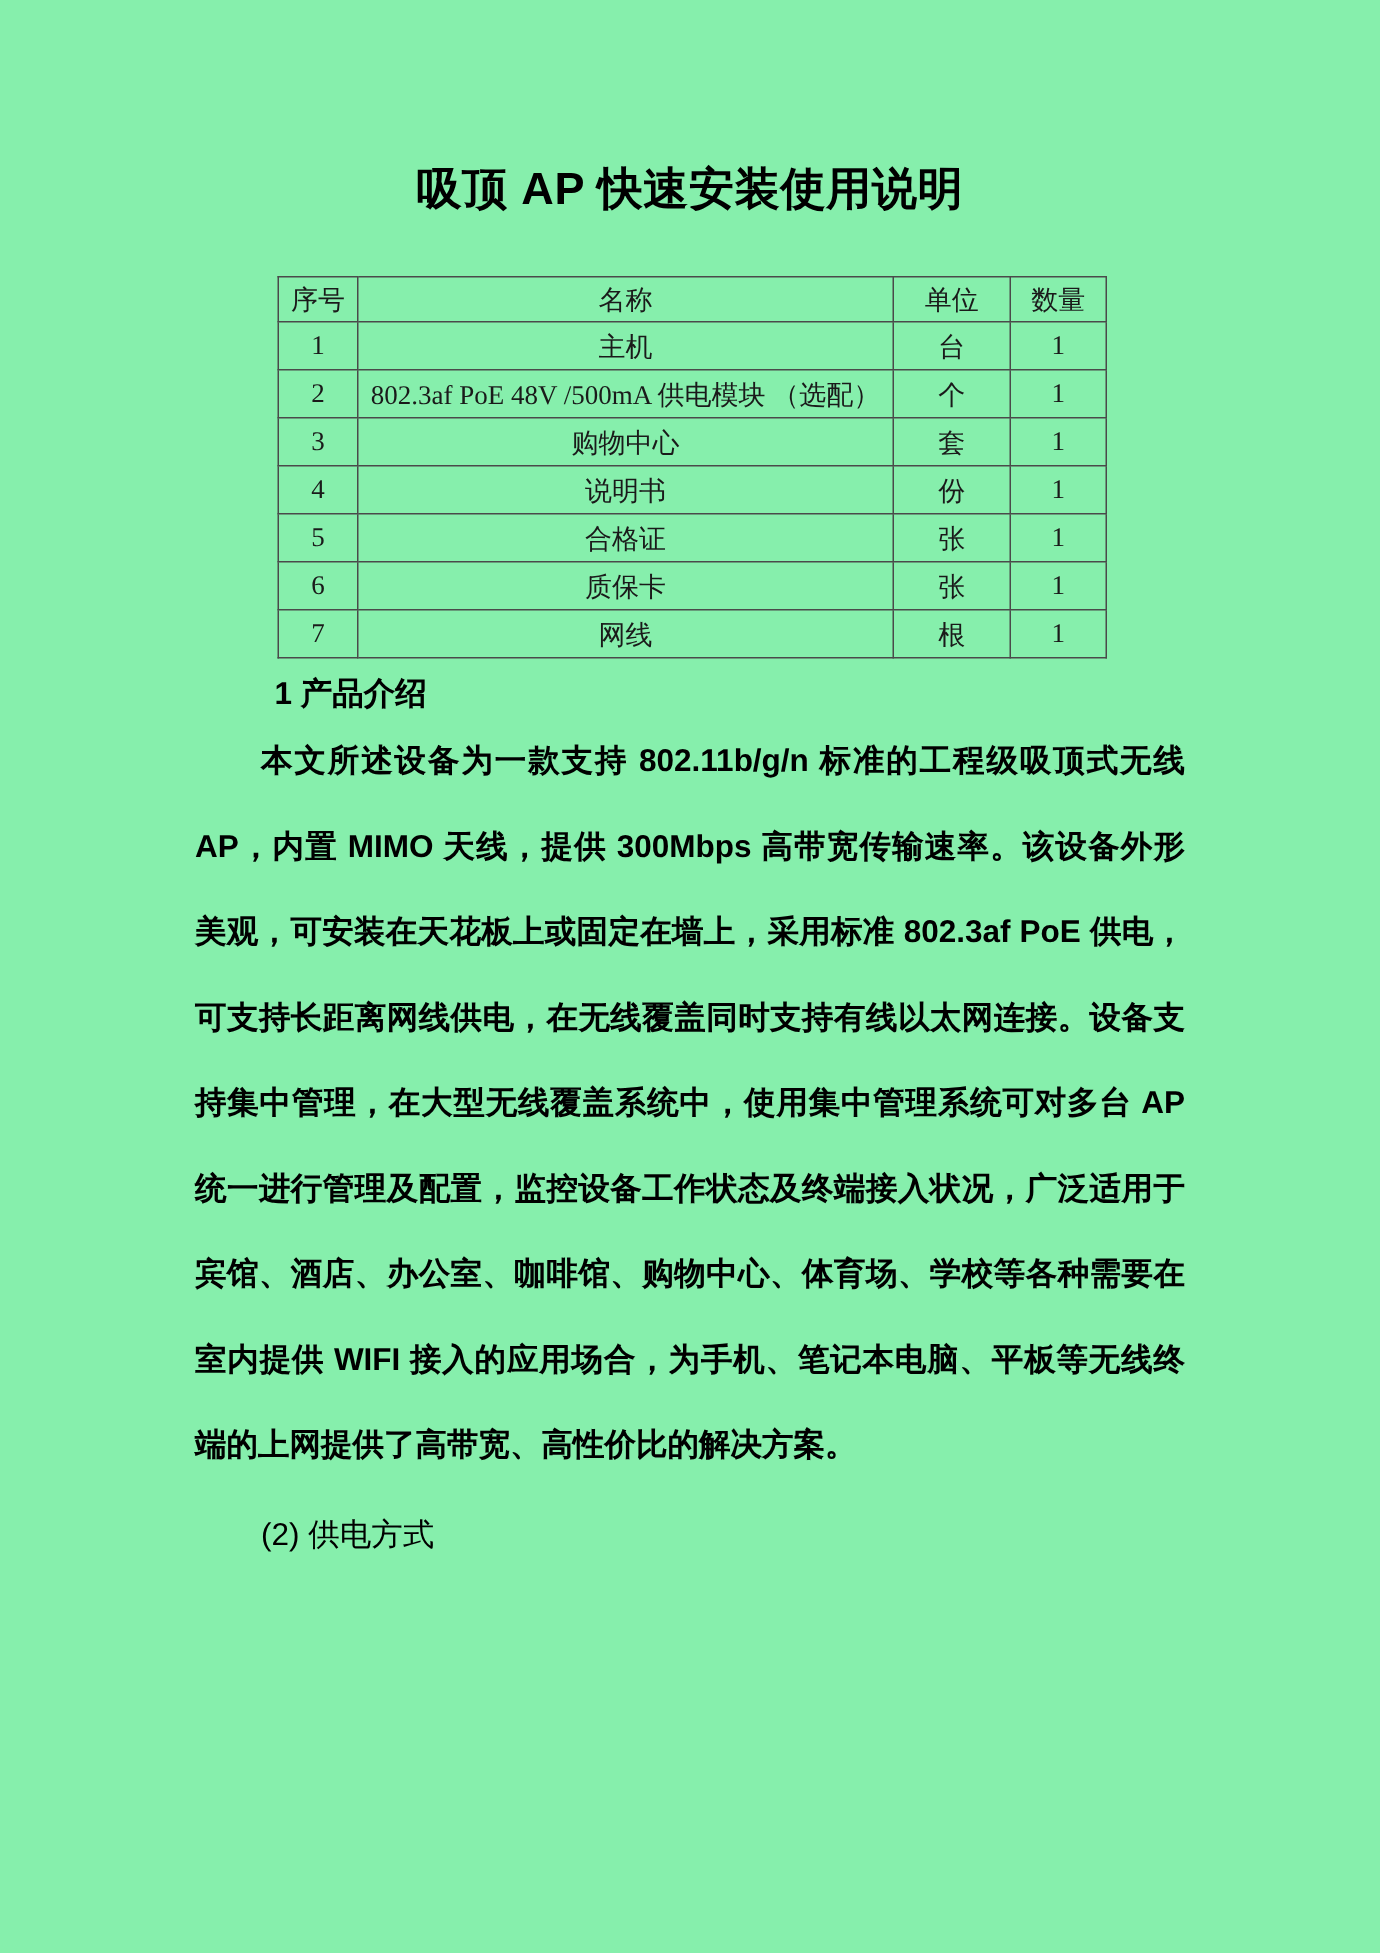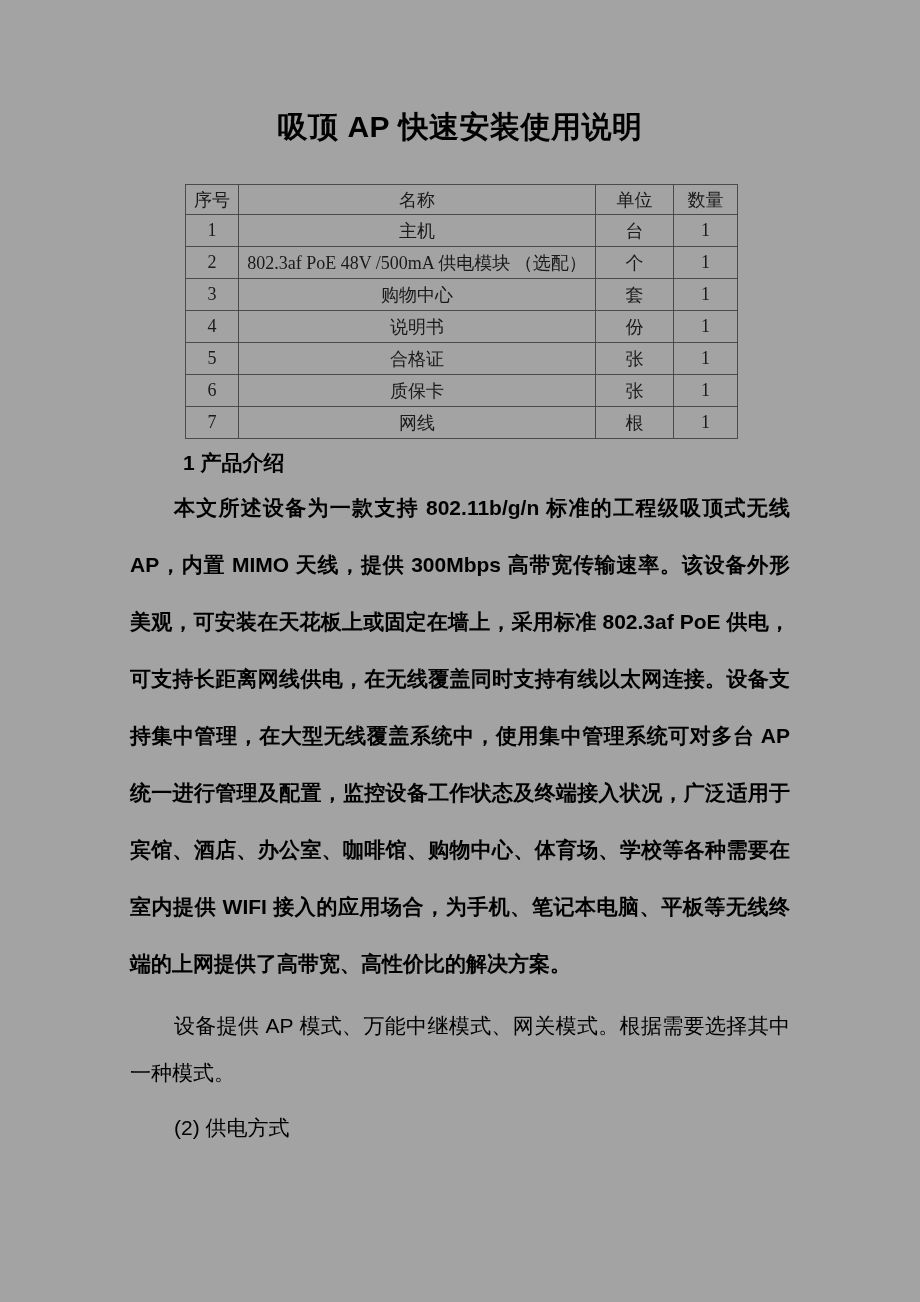--- a/index.html
+++ b/index.html
@@ -4,21 +4,21 @@
 <style>
   html, body {
     margin: 0;
     padding: 0;
     background: #ffffff;
   }
   .page {
     position: relative;
     width: 920px;
     height: 1302px;
-    background: #a3a3a3;
+    background: #86efac;
     color: #000000;
     font-family: "Liberation Sans", "DejaVu Sans", sans-serif;
     overflow: hidden;
   }
   .doc-title {
     margin: 0;
     padding-top: 106px;
     text-align: center;
     font-size: 30px;
     font-weight: bold;
@@ -136,18 +136,17 @@
           <td class="c3">1</td>
         </tr>
       </tbody>
   </table>
 
   <h2 class="sec-heading-2">1 产品介绍</h2>
 
   <p class="body-p intro">本文所述设备为一款支持 802.11b/g/n 标准的工程级吸顶式无线 AP，内置 MIMO 天线，提供 300Mbps 高带宽传输速率。该设备外形美观，可安装在天花板上或固定在墙上，采用标准 802.3af PoE 供电，可支持长距离网线供电，在无线覆盖同时支持有线以太网连接。设备支持集中管理，在大型无线覆盖系统中，使用集中管理系统可对多台 AP 统一进行管理及配置，监控设备工作状态及终端接入状况，广泛适用于宾馆、酒店、办公室、咖啡馆、购物中心、体育场、学校等各种需要在室内提供 WIFI 接入的应用场合，为手机、笔记本电脑、平板等无线终端的上网提供了高带宽、高性价比的解决方案。</p>
 
 
-  <p class="body-p sub1-text">设备提供 AP 模式、万能中继模式、网关模式。根据需要选择其中一种模式。</p>
 
   <p class="body-p sub2-head">(2) 供电方式</p>
 
 
 </div>
 
 </body></html>

